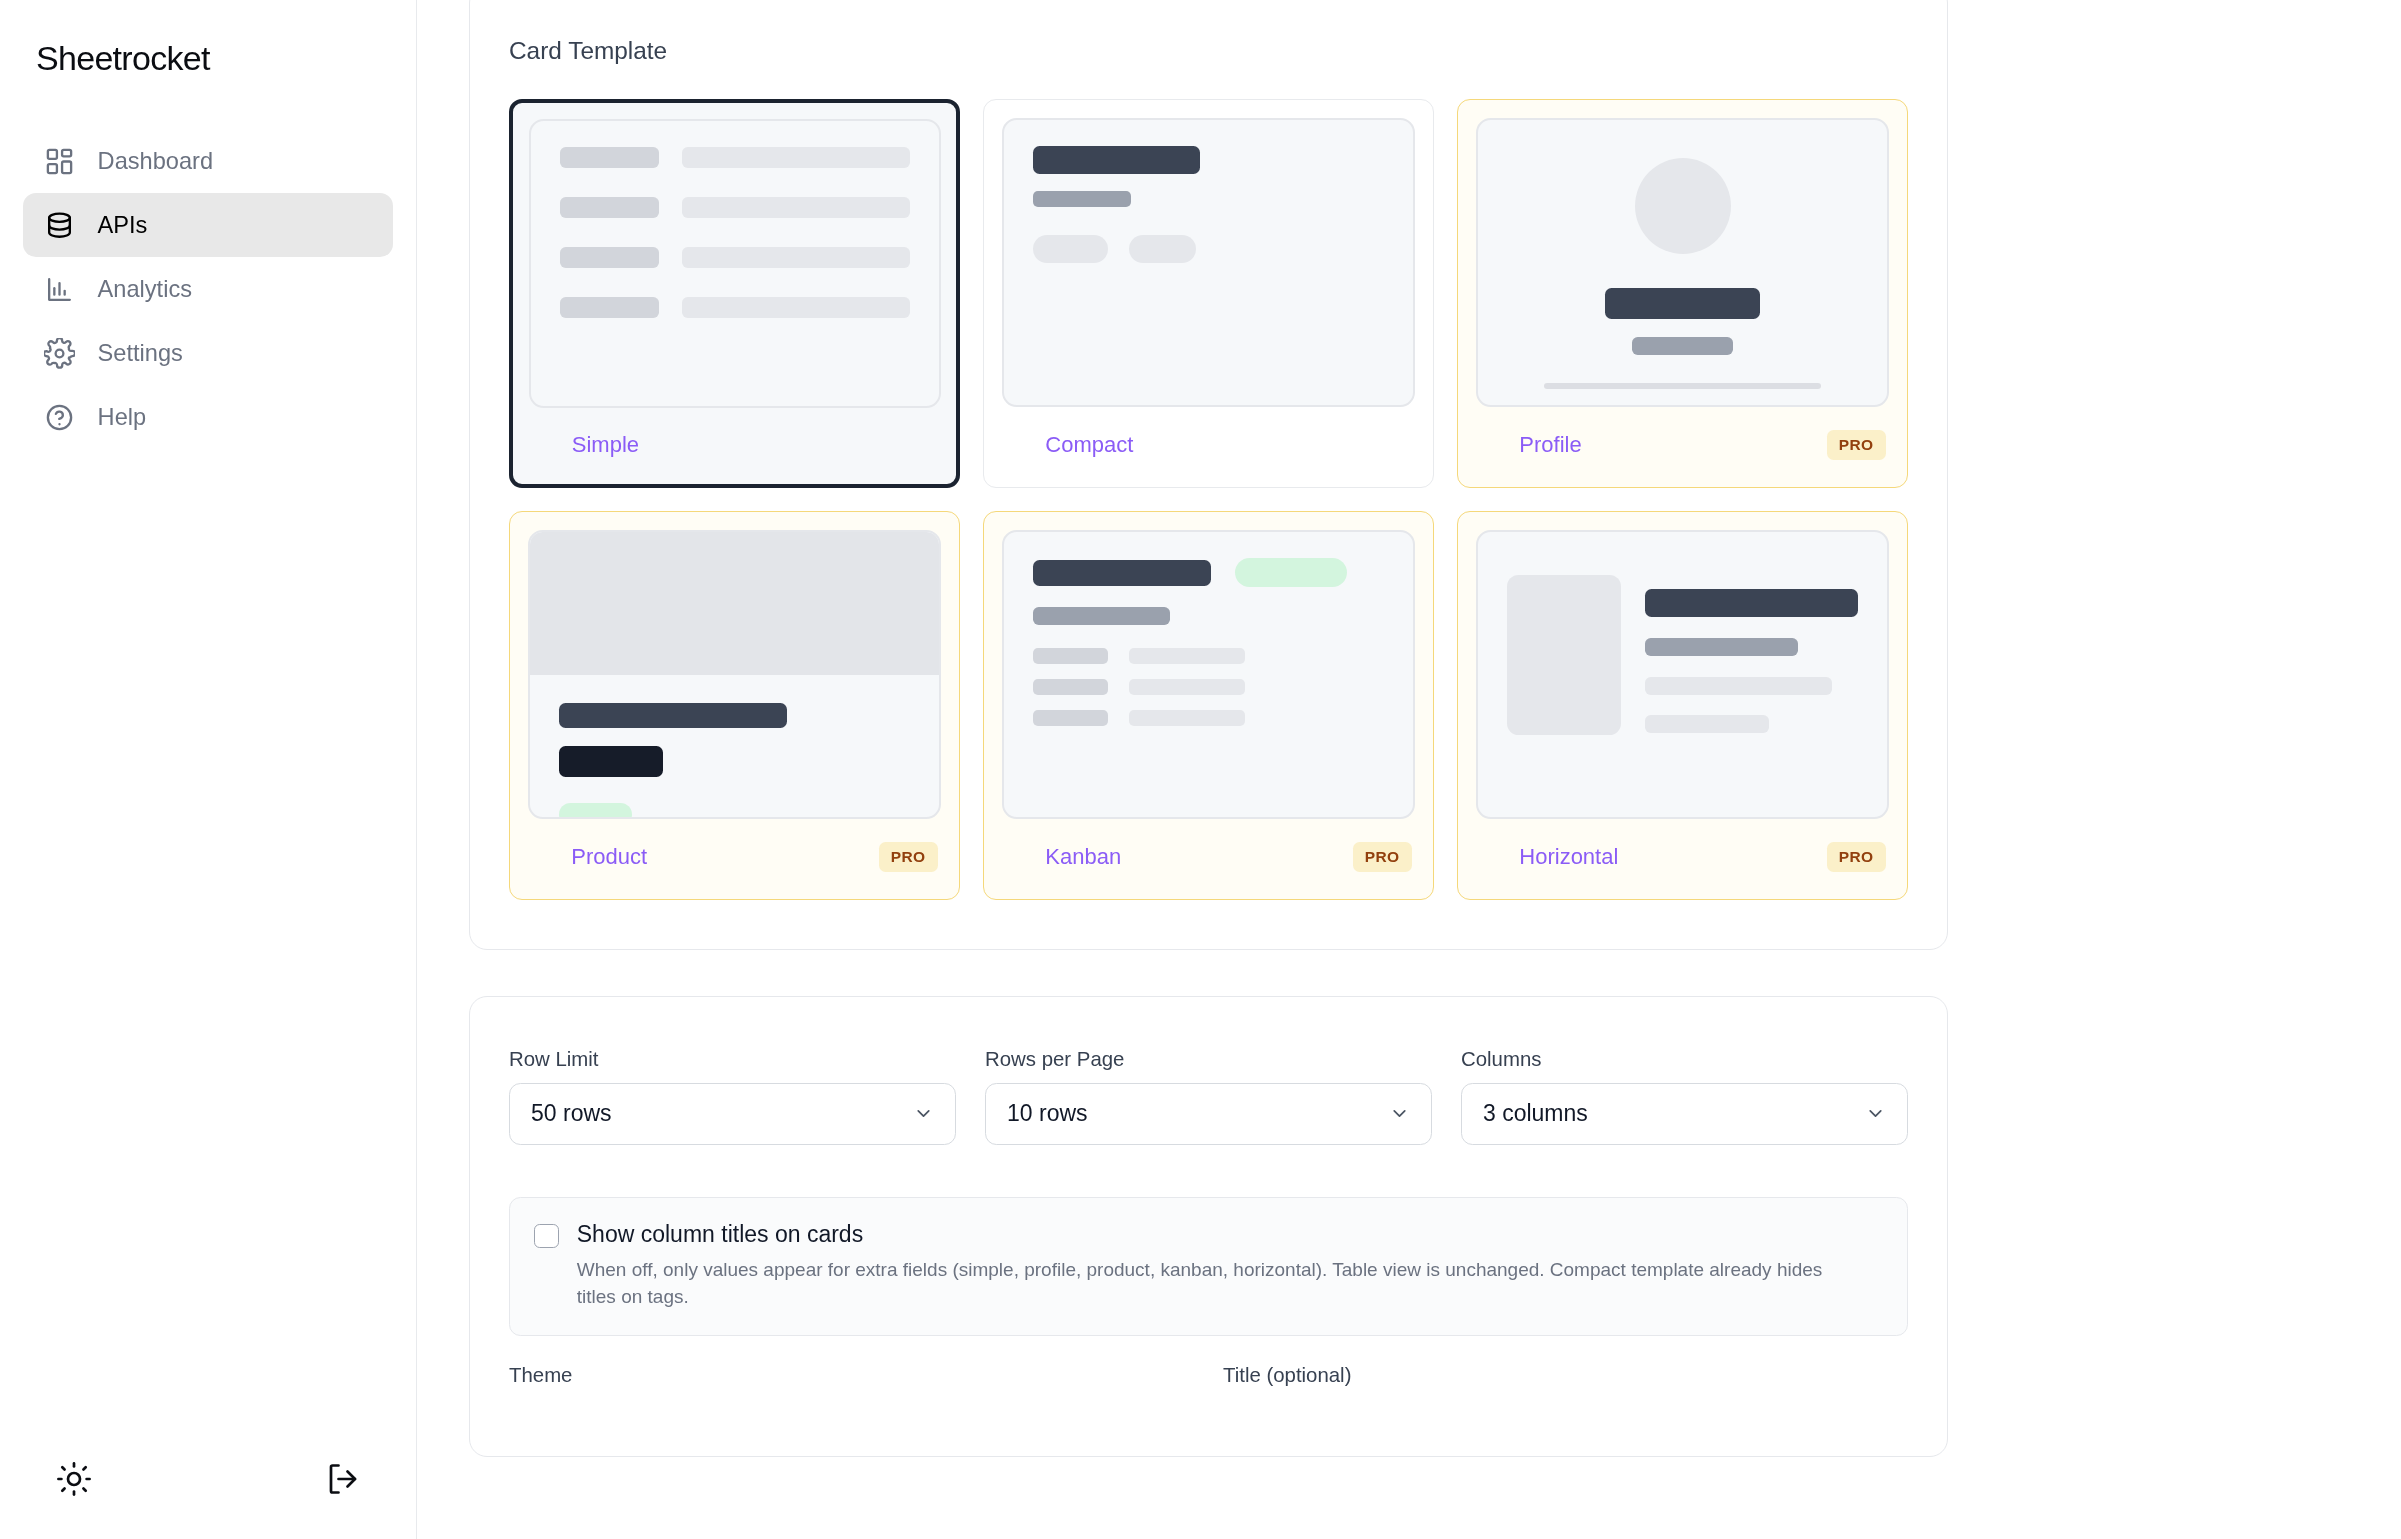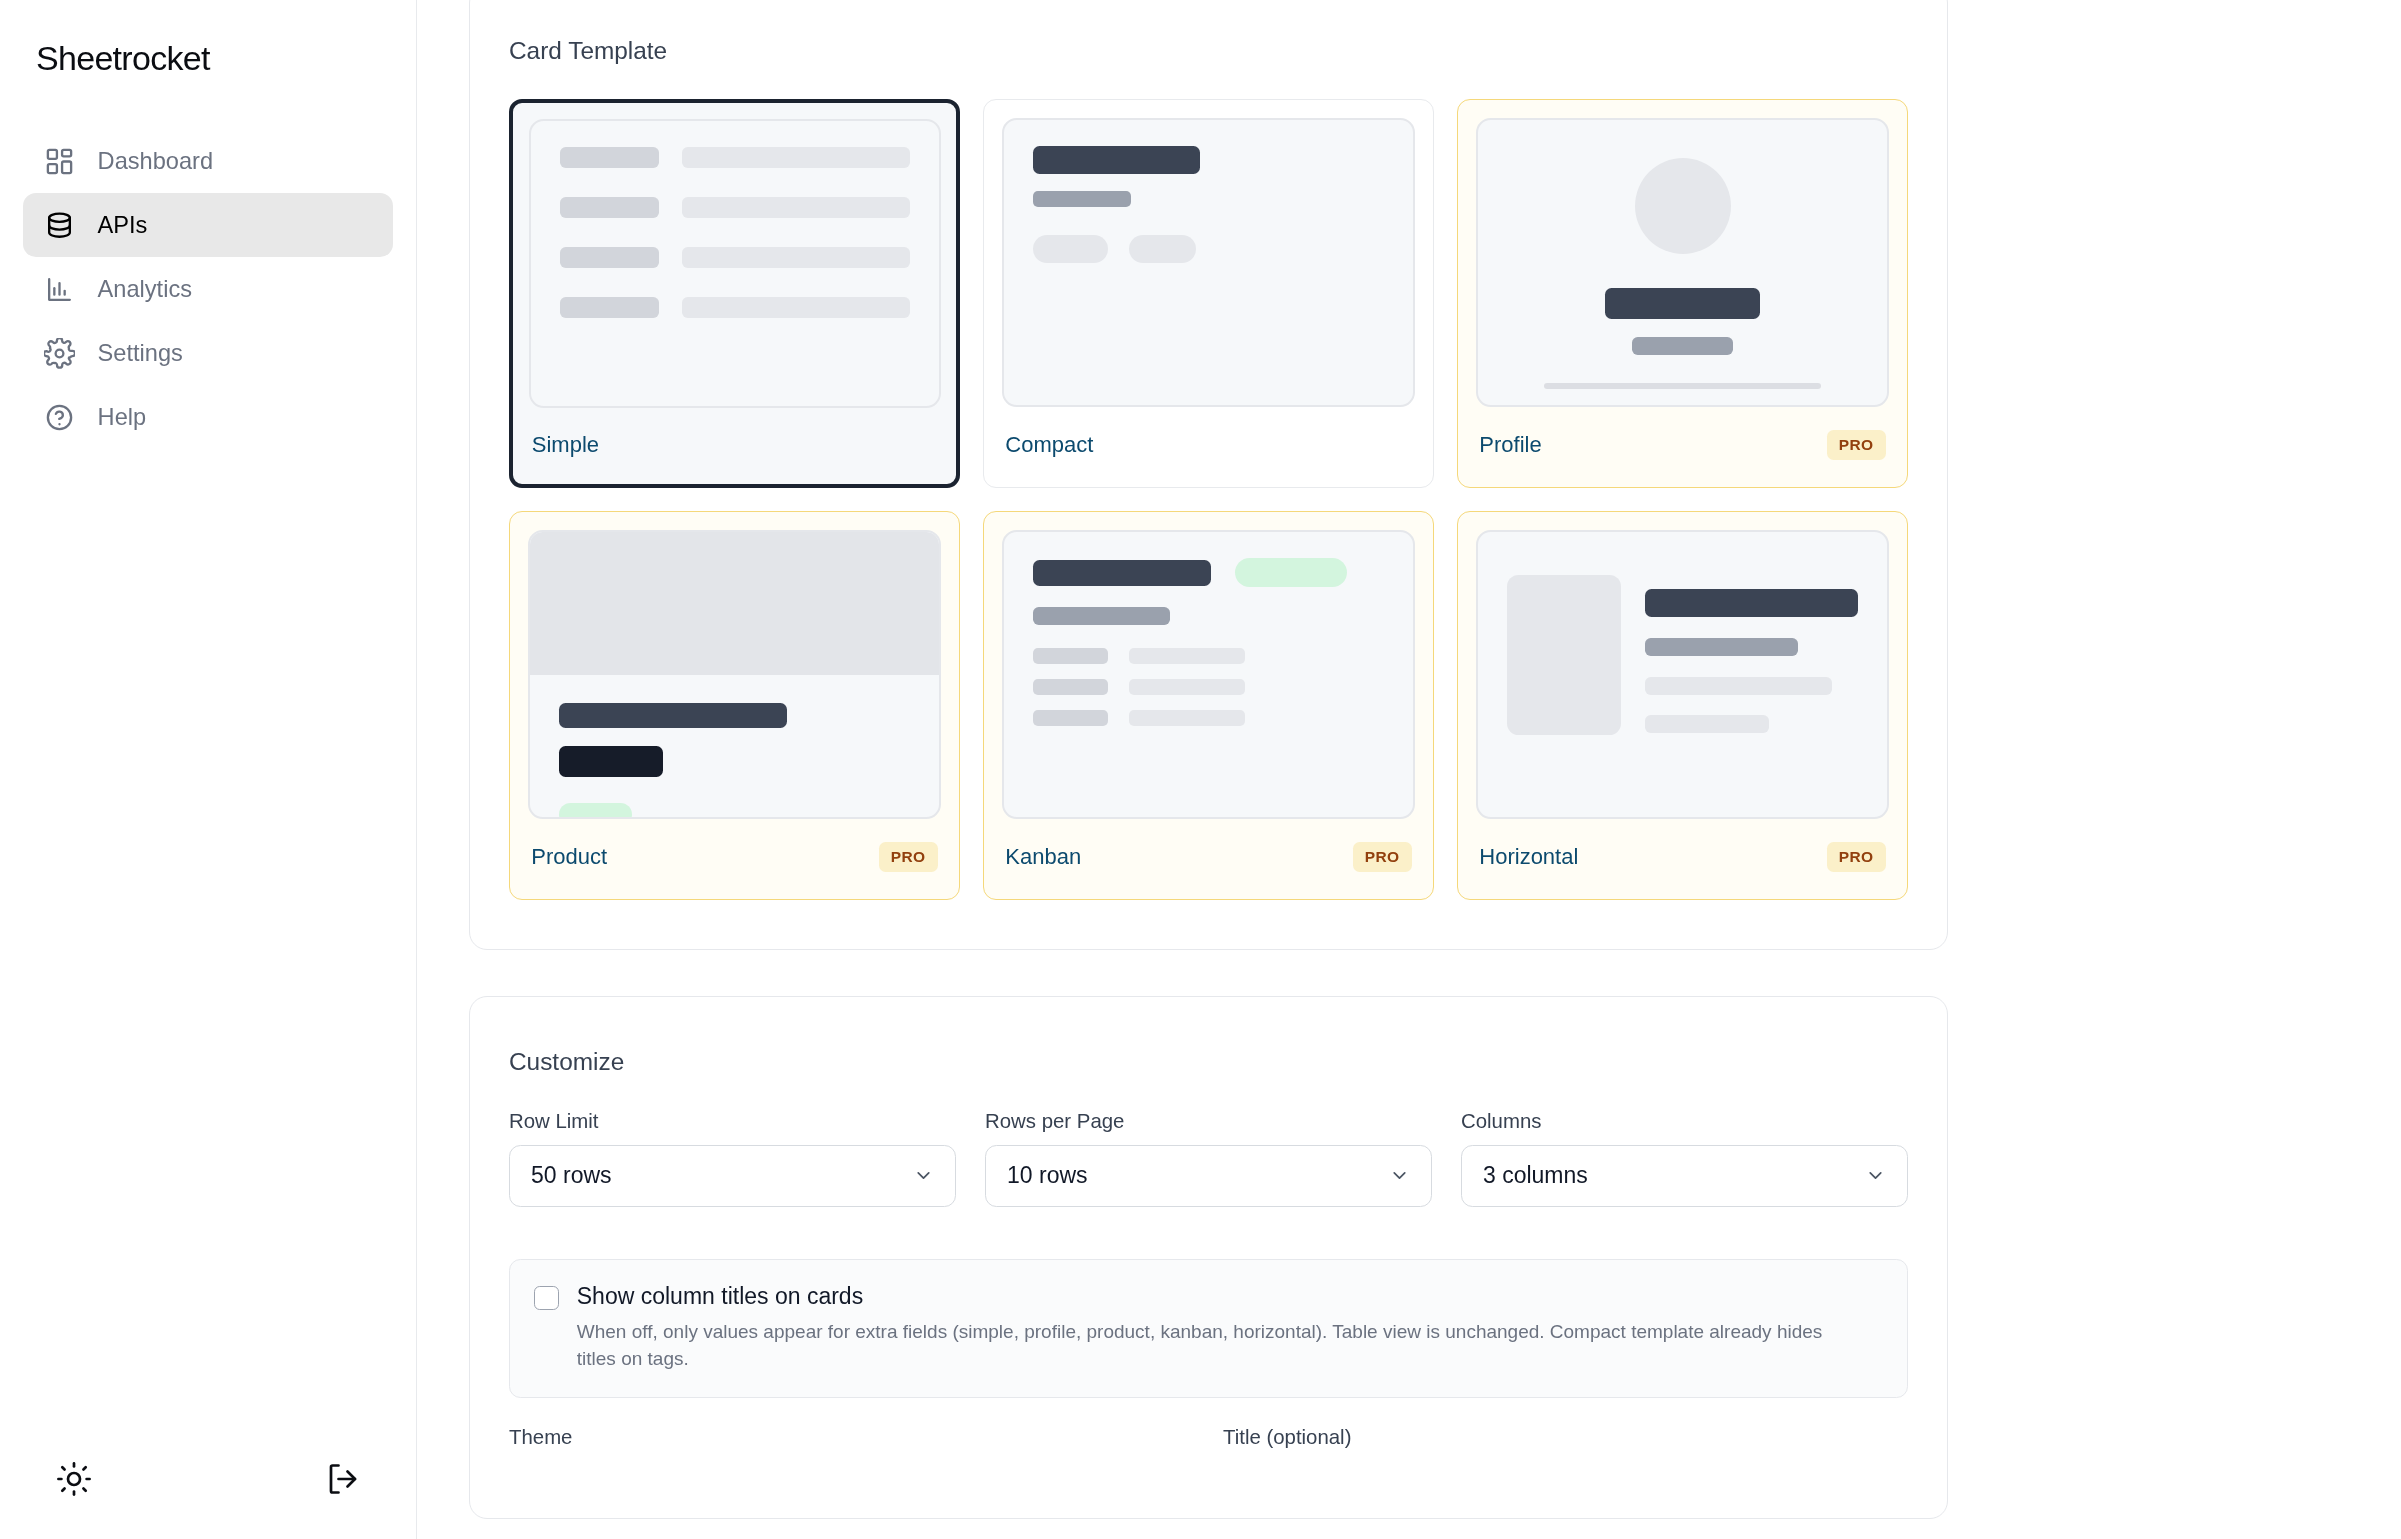--- a/index.html
+++ b/index.html
@@ -100,21 +100,21 @@
     height: 289px;
     overflow: hidden;
     position: relative;
     padding: 26px 29px;
   }
   .tpl-foot {
     display: flex; align-items: center; justify-content: space-between;
     height: 75px;
     padding: 0 3.3px;
   }
-  .tpl-name { font-size: 22px; color: #0c4a6e; }
+  .tpl-name { font-size: 22px; color: #8b5cf6; margin-left: 40px; }
   .pro-badge {
     background: #fbf0c9; color: #92400e;
     font-size: 15.5px; font-weight: bold; letter-spacing: 0.4px;
     border-radius: 6.5px; padding: 5.7px 12.2px;
   }
 
   
   .bar { border-radius: 6.5px; }
   .b-dark   { background: #3b4454; }
   .b-darker { background: #161c29; }
@@ -428,21 +428,20 @@
             <div class="tpl-foot">
               <span class="tpl-name">Horizontal</span>
               <span class="pro-badge">PRO</span>
             </div>
           </div>
 
         </div>
       </section>
 
       <section class="panel customize">
-        <div class="panel-title">Customize</div>
 
         <div class="form-grid">
 
           <div>
             <div class="field-label">Row Limit</div>
             <div class="select-box">
               <span>50 rows</span>
               <span class="chev">
                 <svg viewBox="0 0 24 24" fill="none" stroke="currentColor" stroke-width="2" stroke-linecap="round" stroke-linejoin="round">
                     <polyline points="6 9 12 15 18 9"></polyline>

